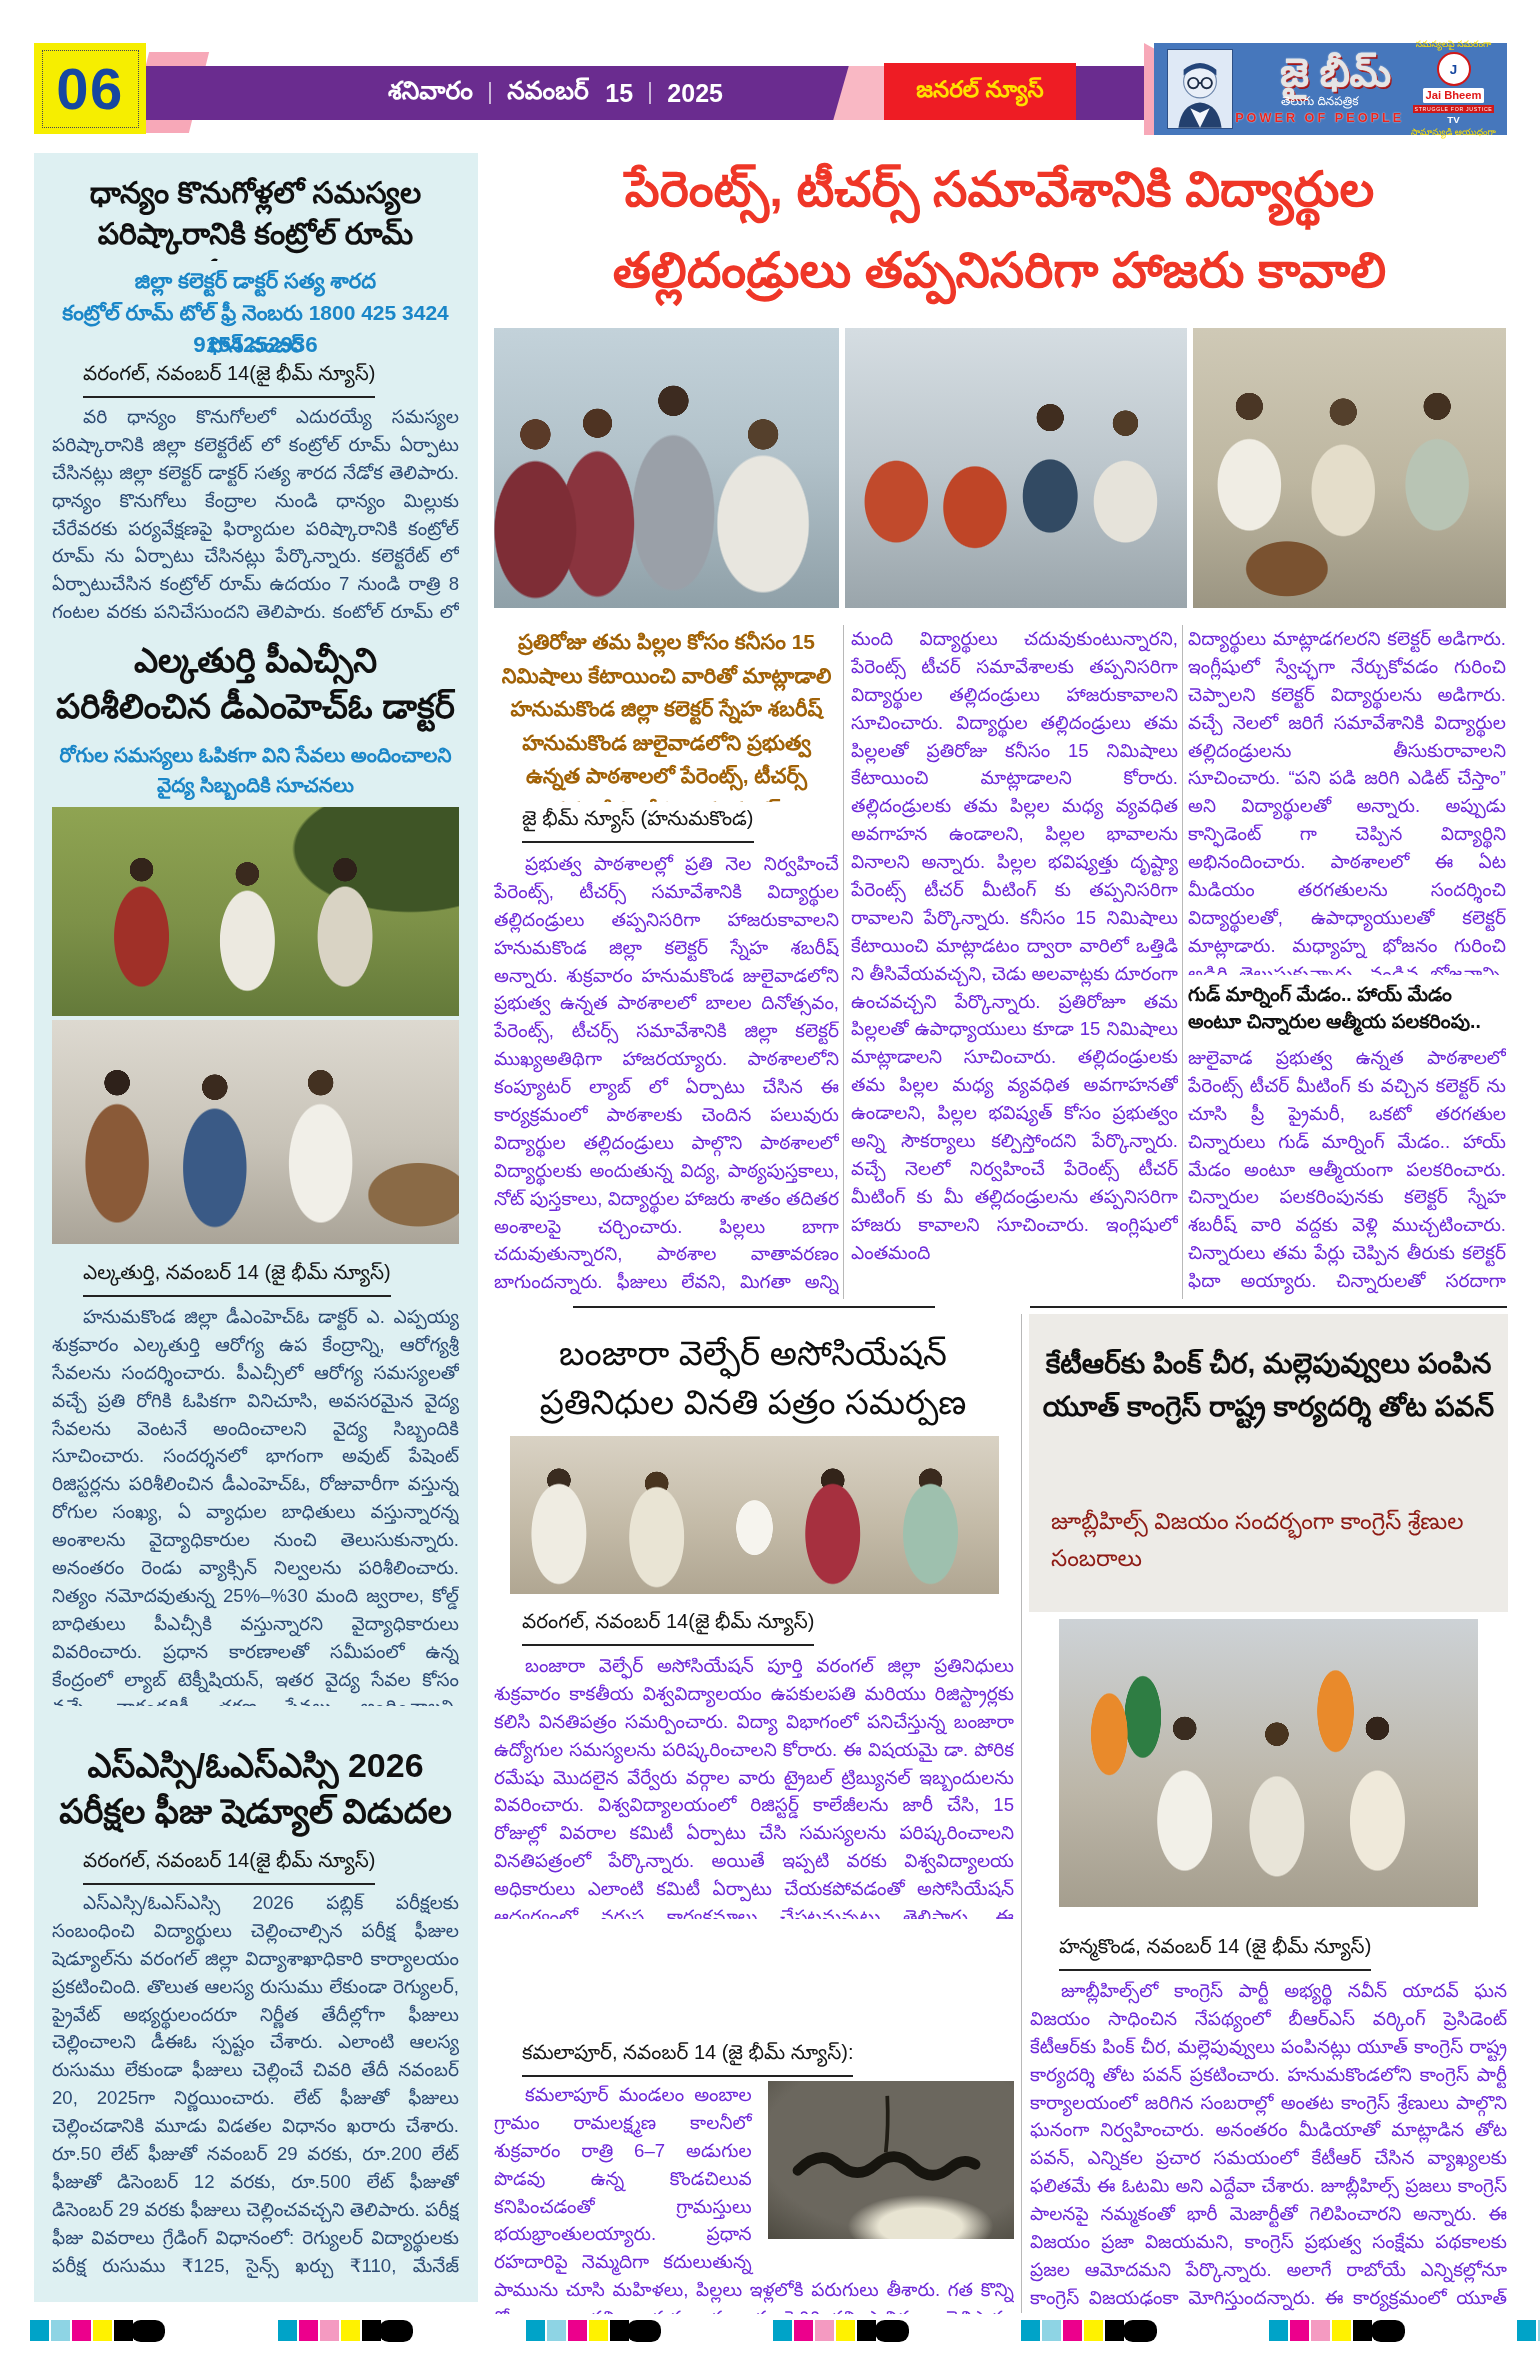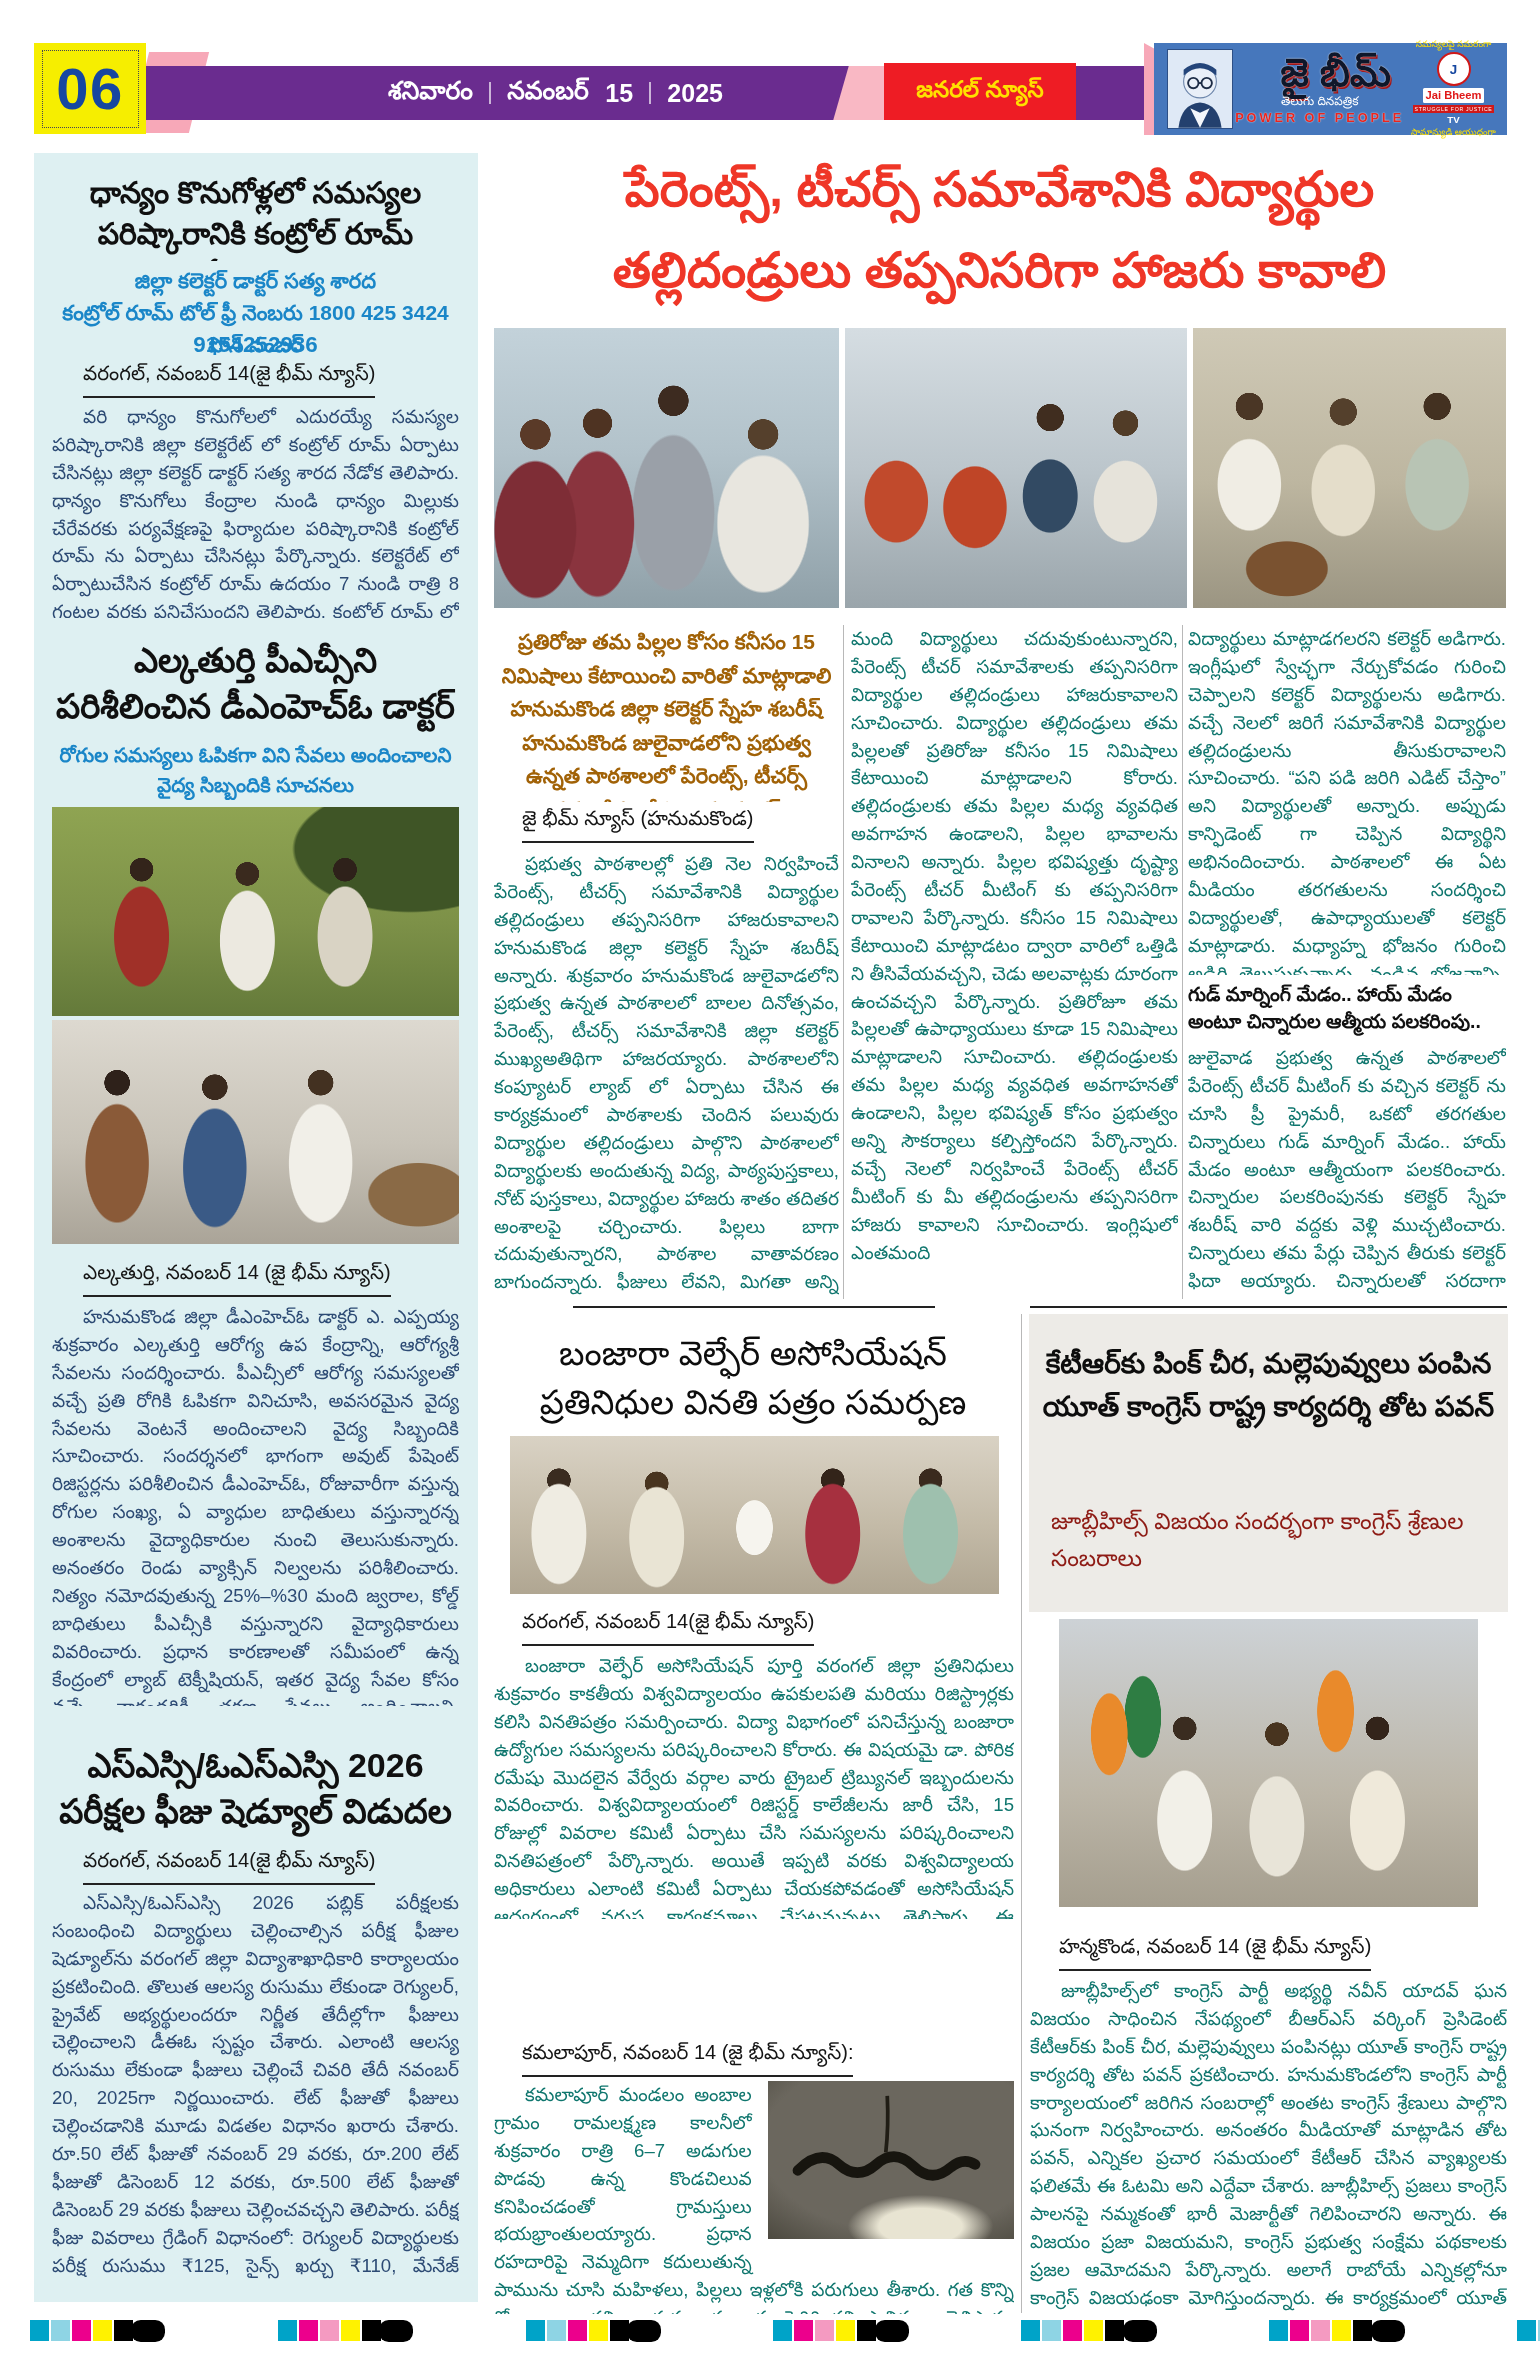--- a/index.html
+++ b/index.html
@@ -19,37 +19,37 @@
   .pgnum-inner{width:95px;height:76px;border:1.5px dotted #445;display:flex;align-items:center;justify-content:center;}
   .pgnum{font-size:58px;font-weight:bold;color:#1647a0;letter-spacing:1.5px;}
   .badge-wedge{left:841px;top:66px;width:52px;height:54px;background:#f9b8c4;transform:skewX(-16deg);}
   .sec-badge{left:884px;top:63px;width:192px;height:57px;background:#ee1c24;display:flex;align-items:center;justify-content:center;color:#ffe000;font-weight:bold;font-size:23px;}
 
   
   .masthead{left:1154px;top:43px;width:353px;height:92px;background:#4677bc;display:flex;align-items:center;}
   .mast-pink{left:1144px;top:43px;width:30px;height:92px;background:#f7a8b8;clip-path:polygon(0 0,100% 18%,100% 100%,0 100%);}
   .mast-portrait{width:64px;height:78px;margin-left:13.4px;background:#dfe9f6;border:0.7px solid #2d4f86;flex:0 0 auto;}
   .mast-mid{flex:1;text-align:center;color:#fff;}
-  .mast-title{font-size:39px;font-weight:bold;color:#0f172a;text-shadow:0 0 1.5px #fff, 1.5px 1.5px 0 #a01010;line-height:1.0;padding-left:32px;}
+  .mast-title{font-size:39px;font-weight:bold;color:#e5e5e5;text-shadow:0 0 1.5px #fff, 1.5px 1.5px 0 #a01010;line-height:1.0;padding-left:32px;}
   .mast-kind{font-size:12px;color:#ffffff;margin-top:1.5px;}
   .mast-slogan{font-size:12.7px;font-weight:bold;color:#e8251f;letter-spacing:3px;text-shadow:0 0 1.5px #fff;}
   .mast-right{width:95px;text-align:center;color:#ffe000;font-size:9px;line-height:1.3;padding-right:6px;}
   .tv-circle{width:30px;height:30px;border-radius:50%;background:#fff;border:2.2px solid #d01818;margin:1.5px auto;display:flex;align-items:center;justify-content:center;color:#1647a0;font-weight:bold;font-size:13.4px;}
   .tv-name{color:#e01818;background:#fff;font-weight:bold;font-size:11.2px;border-radius:1.5px;padding:0 2.2px;display:inline-block;}
   .tv-bar{background:#d01818;color:#fff;font-size:5.2px;letter-spacing:0.7px;padding:0.7px 1.5px;display:inline-block;}
   .tv-label{color:#fff;font-weight:bold;font-size:9.7px;}
 
   
   .leftbg{left:34px;top:153px;width:444px;height:2149px;background:#def0f2;}
   .l-title{left:52px;width:407px;font-weight:bold;color:#101010;line-height:1.35;}
   .l-sub{left:52px;width:407px;font-weight:bold;color:#1a86c8;line-height:1.5;}
   .dateline{font-weight:normal;color:#151515;font-size:20px;}
   .dateline span{display:inline-block;border-bottom:2.2px solid #222;padding-bottom:6px;}
   .l-body{left:52px;width:407px;color:#2c4a74;font-size:18.6px;line-height:1.5;}
-  .body-black{color:#0f766e;font-size:18.6px;line-height:1.5;}
+  .body-black{color:#6d28d9;font-size:18.6px;line-height:1.5;}
   .indent{text-indent:31px;}
 
   
   .headline{left:492px;top:149px;width:1015px;height:168px;color:#ef3627;font-weight:bold;font-size:49px;line-height:1.65;text-align:center;}
   .photo{background:#9aa4ab;}
   .lead-sub{color:#a16207;font-weight:bold;font-size:21px;line-height:1.6;text-align:center;}
   .crosshead{font-weight:bold;color:#111;font-size:19.4px;line-height:1.4;}
   .vrule{width:0.7px;background:#b8b8b8;}
   .hrule{height:1.5px;background:#222;}
 

